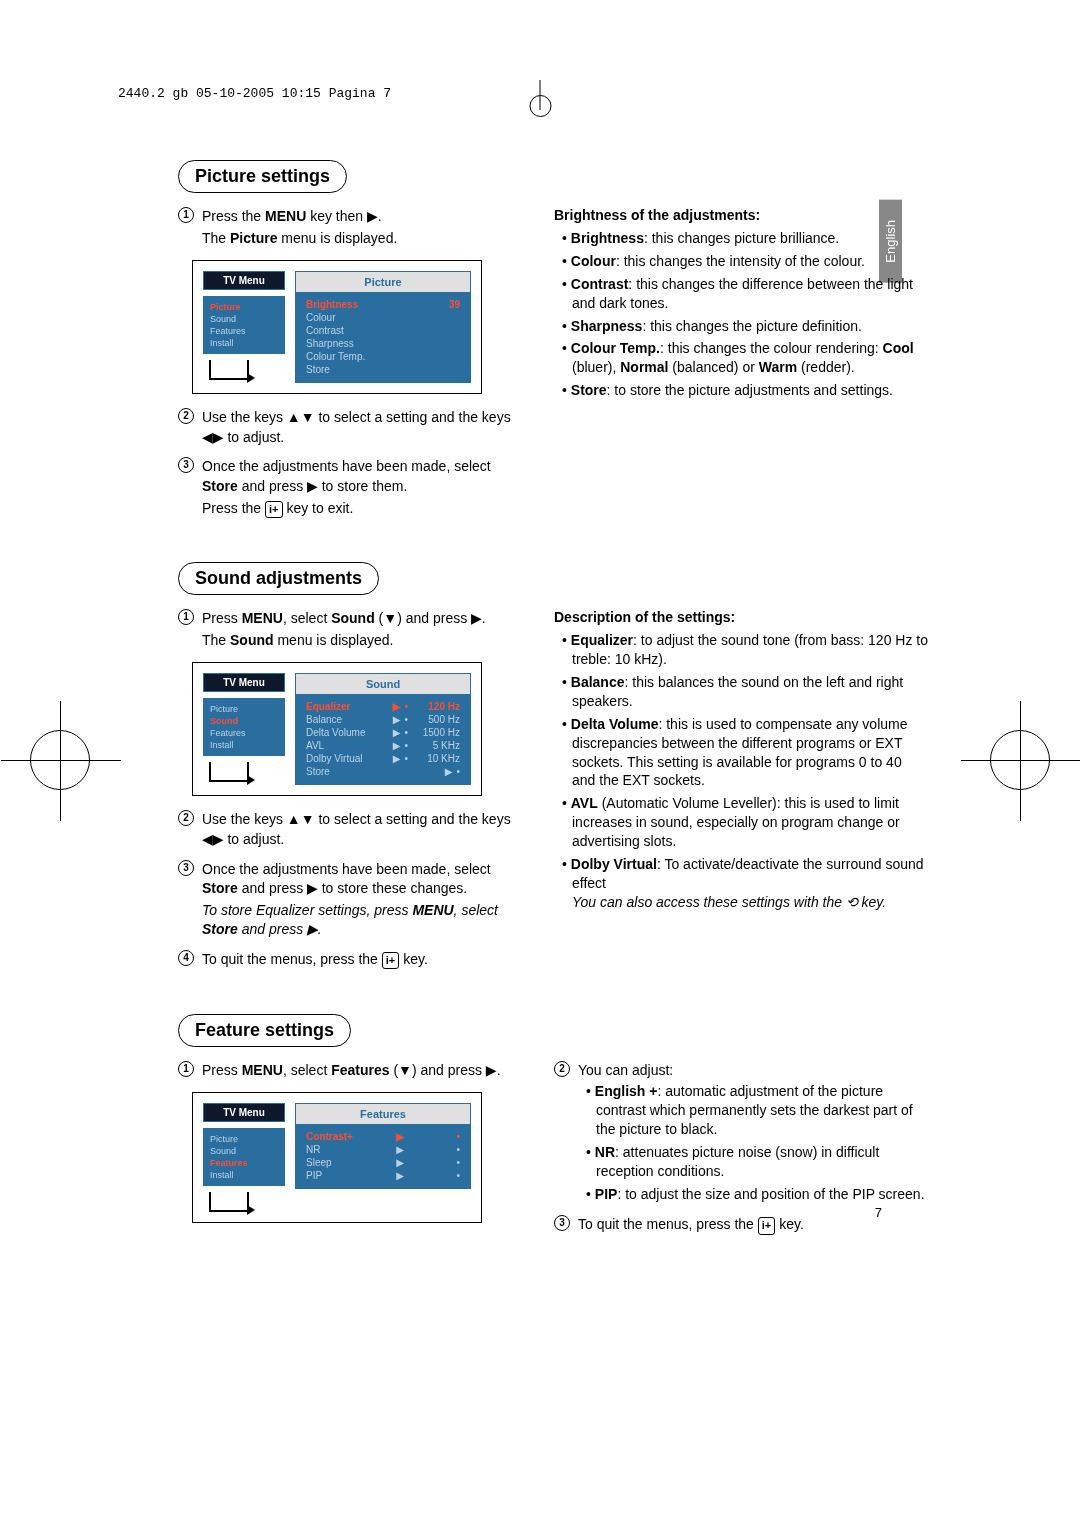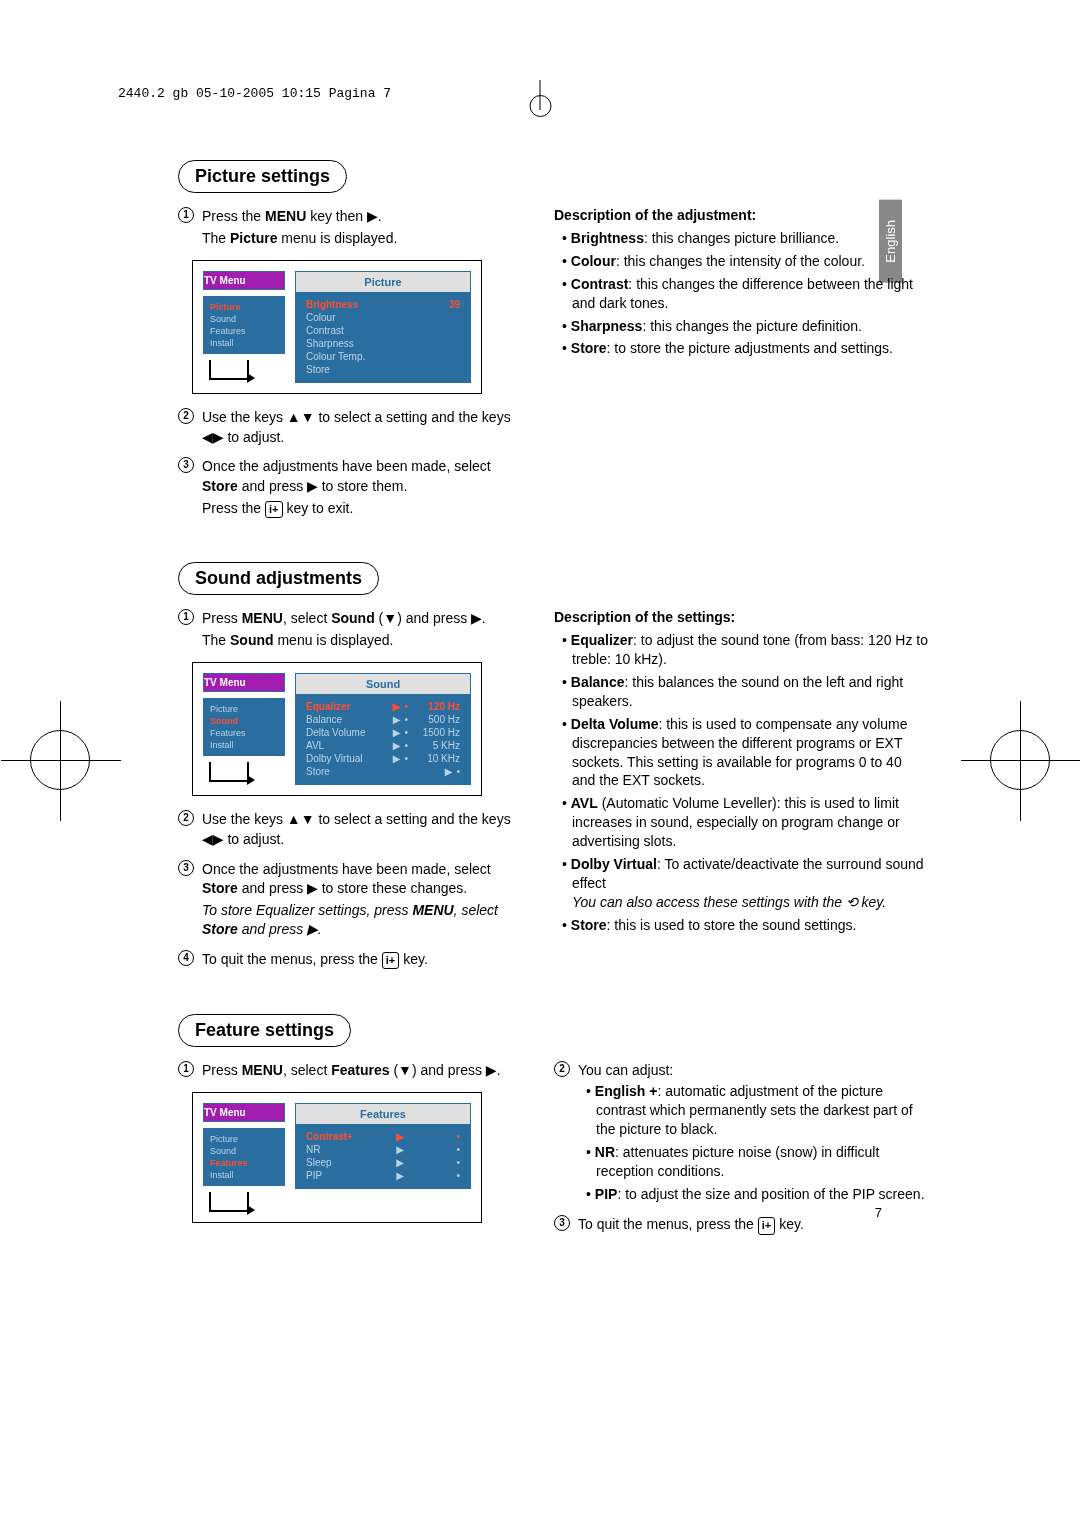--- a/index.html
+++ b/index.html
@@ -89,21 +89,21 @@
   .tv-menu {
     border: 1px solid #000;
     width: 290px; padding: 10px;
     margin: 10px 0 14px 14px;
     display: flex; gap: 10px; align-items: flex-start;
   }
   .tv-left {
     width: 82px;
   }
   .tv-left-header {
-    background: #a21caf; color: #fff; text-align: left;
+    background: #0f172a; color: #fff; text-align: center;
     font-size: 10px; font-weight: bold; padding: 3px 0;
     border: 1px solid #2a6ea0;
     margin-bottom: 6px;
   }
   .tv-left-list {
     background: #2a6ea0; color: #fff;
     border: 1px solid #2a6ea0;
     font-size: 9px;
     padding: 4px 0;
   }
@@ -211,26 +211,27 @@
         <div class="step-line">
           <span class="step-num">3</span>
           <div class="step-body">
             <p><span>Once the adjustments have been made, select </span><span class="bold">Store</span><span> and press ▶ to store them.</span></p>
             <p><span>Press the </span><span class="keybox">i+</span><span> key to exit.</span></p>
           </div>
         </div>
       </div>
 
       <div class="col-right">
-        <div class="desc-title">Description of the adjustment:</div>
+        <div class="desc-title">Brightness of the adjustments:</div>
         <ul class="bullets">
           <li><span class="bold">Brightness</span><span>: this changes picture brilliance.</span></li>
           <li><span class="bold">Colour</span><span>: this changes the intensity of the colour.</span></li>
           <li><span class="bold">Contrast</span><span>: this changes the difference between the light and dark tones.</span></li>
           <li><span class="bold">Sharpness</span><span>: this changes the picture definition.</span></li>
+          <li><span class="bold">Colour Temp.</span><span>: this changes the colour rendering: </span><span class="bold">Cool</span><span> (bluer), </span><span class="bold">Normal</span><span> (balanced) or </span><span class="bold">Warm</span><span> (redder).</span></li>
           <li><span class="bold">Store</span><span>: to store the picture adjustments and settings.</span></li>
         </ul>
       </div>
     </div>
   </div>
 
   <div class="section">
     <div class="section-heading">Sound adjustments</div>
     <div class="cols">
       <div class="col-left">
@@ -318,21 +319,20 @@
 
       <div class="col-right">
         <div class="desc-title">Description of the settings:</div>
         <ul class="bullets">
           <li><span class="bold">Equalizer</span><span>: to adjust the sound tone (from bass: 120 Hz to treble: 10 kHz).</span></li>
           <li><span class="bold">Balance</span><span>: this balances the sound on the left and right speakers.</span></li>
           <li><span class="bold">Delta Volume</span><span>: this is used to compensate any volume discrepancies between the different programs or EXT sockets. This setting is available for programs 0 to 40 and the EXT sockets.</span></li>
           <li><span class="bold">AVL</span><span> (Automatic Volume Leveller): this is used to limit increases in sound, especially on program change or advertising slots.</span></li>
           <li><span class="bold">Dolby Virtual</span><span>: To activate/deactivate the surround sound effect</span><br>
               <span class="italic"><span>You can also access these settings with the </span><span>⟲</span><span> key.</span></span></li>
-          <li><span class="bold">Store</span><span>: this is used to store the sound settings.</span></li>
         </ul>
       </div>
     </div>
   </div>
 
   <div class="section">
     <div class="section-heading">Feature settings</div>
     <div class="cols">
       <div class="col-left">
         <div class="step-line">

